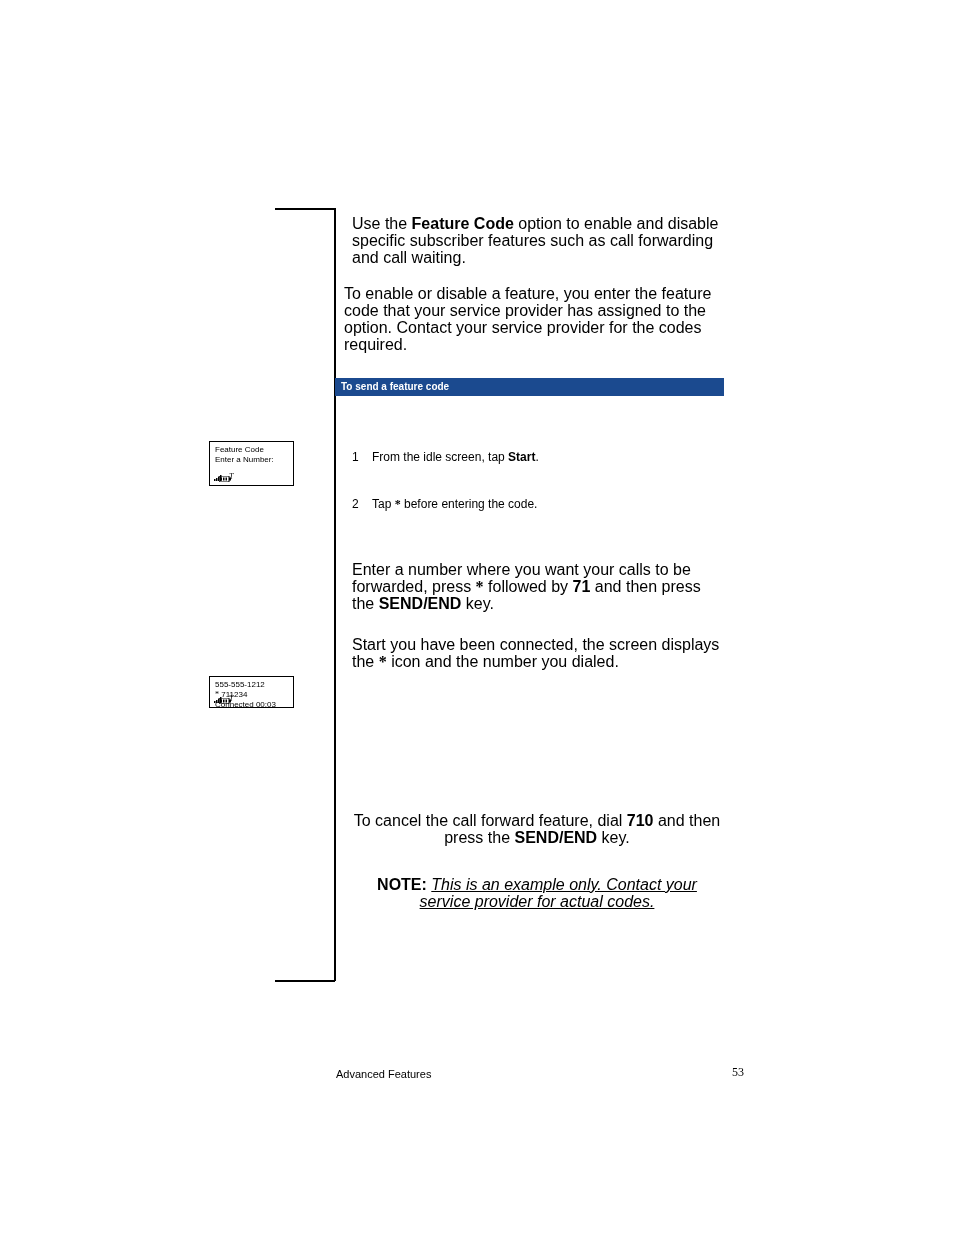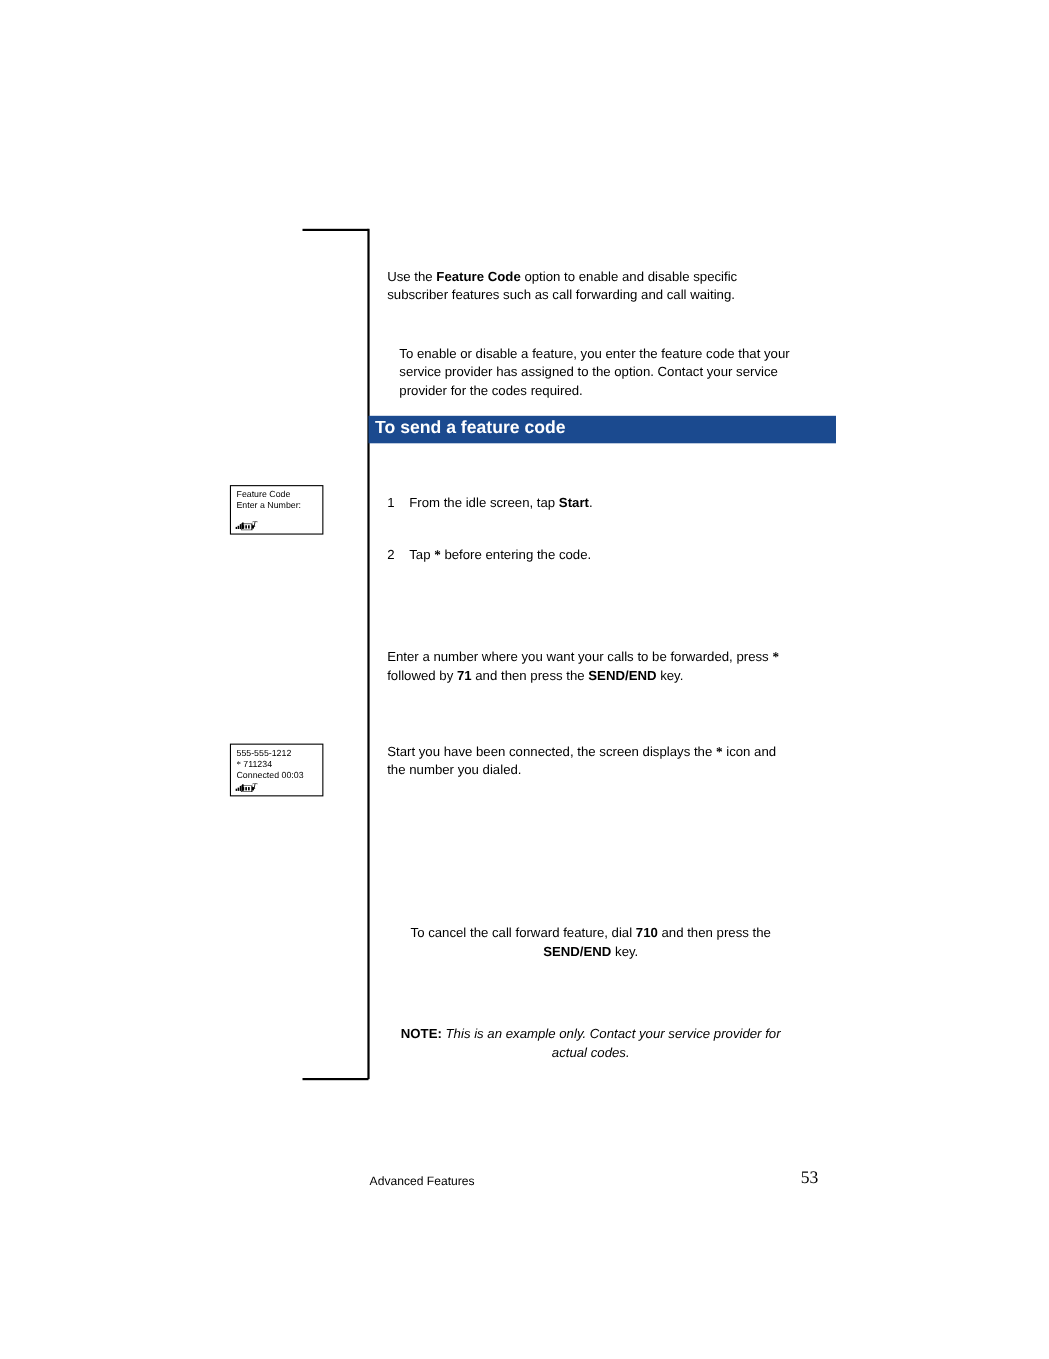--- a/index.html
+++ b/index.html
@@ -47,53 +47,52 @@
     background: #000;
   }
 
   
   .col {
     position: absolute;
     left: 335px;
     width: 395px;
   }
   .para {
-    font-size: 12px;
+    font-size: 16px;
     line-height: 17px;
-    margin-top: 28px;
   }
   .step {
     font-size: 12px;
     line-height: 17px;
     display: flex;
   }
   .step .n {
     width: 20px;
     flex: 0 0 20px;
   }
   .step .t { flex:1; }
   .bold { font-weight: bold; }
   .bar {
     background: #1b4a8f;
     color: #fff;
     font-weight: bold;
-    font-size: 16px;
+    font-size: 10px;
     padding: 3px 6px 4px 6px;
-    width: 425px;
+    width: 389px;
     box-sizing: border-box;
     position:absolute;
   }
-  .ital { font-style: italic; }
+  .ital { font-style: italic; text-decoration: underline; }
 
   
   .pgnum {
     position: absolute;
     right: 210px;
     bottom: 155px;
-    font-size: 16px;
+    font-size: 12px;
     font-family: Georgia, 'Times New Roman', serif;
   }
   .footertxt {
     position:absolute;
     left: 336px;
     bottom: 155px;
     font-size: 11px;
     color:#000;
   }
 
@@ -126,21 +125,21 @@
             <rect x="0" y="0" width="10" height="6" fill="none" stroke="#000" stroke-width="1"></rect>
             <rect x="10" y="1.5" width="2" height="3" fill="#000"></rect>
             <rect x="1.5" y="1.5" width="1.5" height="3" fill="#000"></rect>
             <rect x="4" y="1.5" width="1.5" height="3" fill="#000"></rect>
             <rect x="6.5" y="1.5" width="1.5" height="3" fill="#000"></rect>
           </svg>
         </span>
     </div>
   </div>
 
-  <div class="screen" style="left:209px; top:676px; width:85px; height:48px;">
+  <div class="screen" style="left:209px; top:676px; width:85px; height:32px;">
     <div>555-555-1212</div>
     <div><span class="asterisk">*</span><span>    711234</span></div>
     <div>Connected 00:03</div>
     <div class="iconrow">
       <span>
           <svg width="9" height="7">
             <rect x="0" y="5" width="1.5" height="2" fill="#000"></rect>
             <rect x="2" y="4" width="1.5" height="3" fill="#000"></rect>
             <rect x="4" y="2.5" width="1.5" height="4.5" fill="#000"></rect>
             <rect x="6" y="1" width="1.5" height="6" fill="#000"></rect>
@@ -155,21 +154,21 @@
             <rect x="4" y="1.5" width="1.5" height="3" fill="#000"></rect>
             <rect x="6.5" y="1.5" width="1.5" height="3" fill="#000"></rect>
           </svg>
         </span>
     </div>
   </div>
 
   <div class="col para" style="top:215px; left:352px; width:370px;">
     <span>Use the </span><span class="bold">Feature Code </span><span>option to enable and disable specific subscriber features such as call forwarding and call waiting.</span>
   </div>
-  <div class="col para" style="top:285px; left:363px; width:370px;">To enable or disable a feature, you enter the feature code that your service provider has assigned to the option. Contact your service provider for the codes required.</div>
+  <div class="col para" style="top:285px; left:344px; width:370px;">To enable or disable a feature, you enter the feature code that your service provider has assigned to the option. Contact your service provider for the codes required.</div>
 
   <div class="bar" style="top:378px; left:335px;">To send a feature code</div>
 
   <div class="col" style="top:412px; width:370px; left:352px;">
     <div style="height:37px;"></div>
     <div class="step">
       <span class="n">1</span>
       <span class="t">
         <span>From the idle screen, tap </span><span class="bold">Start</span><span>.</span>
       </span>

